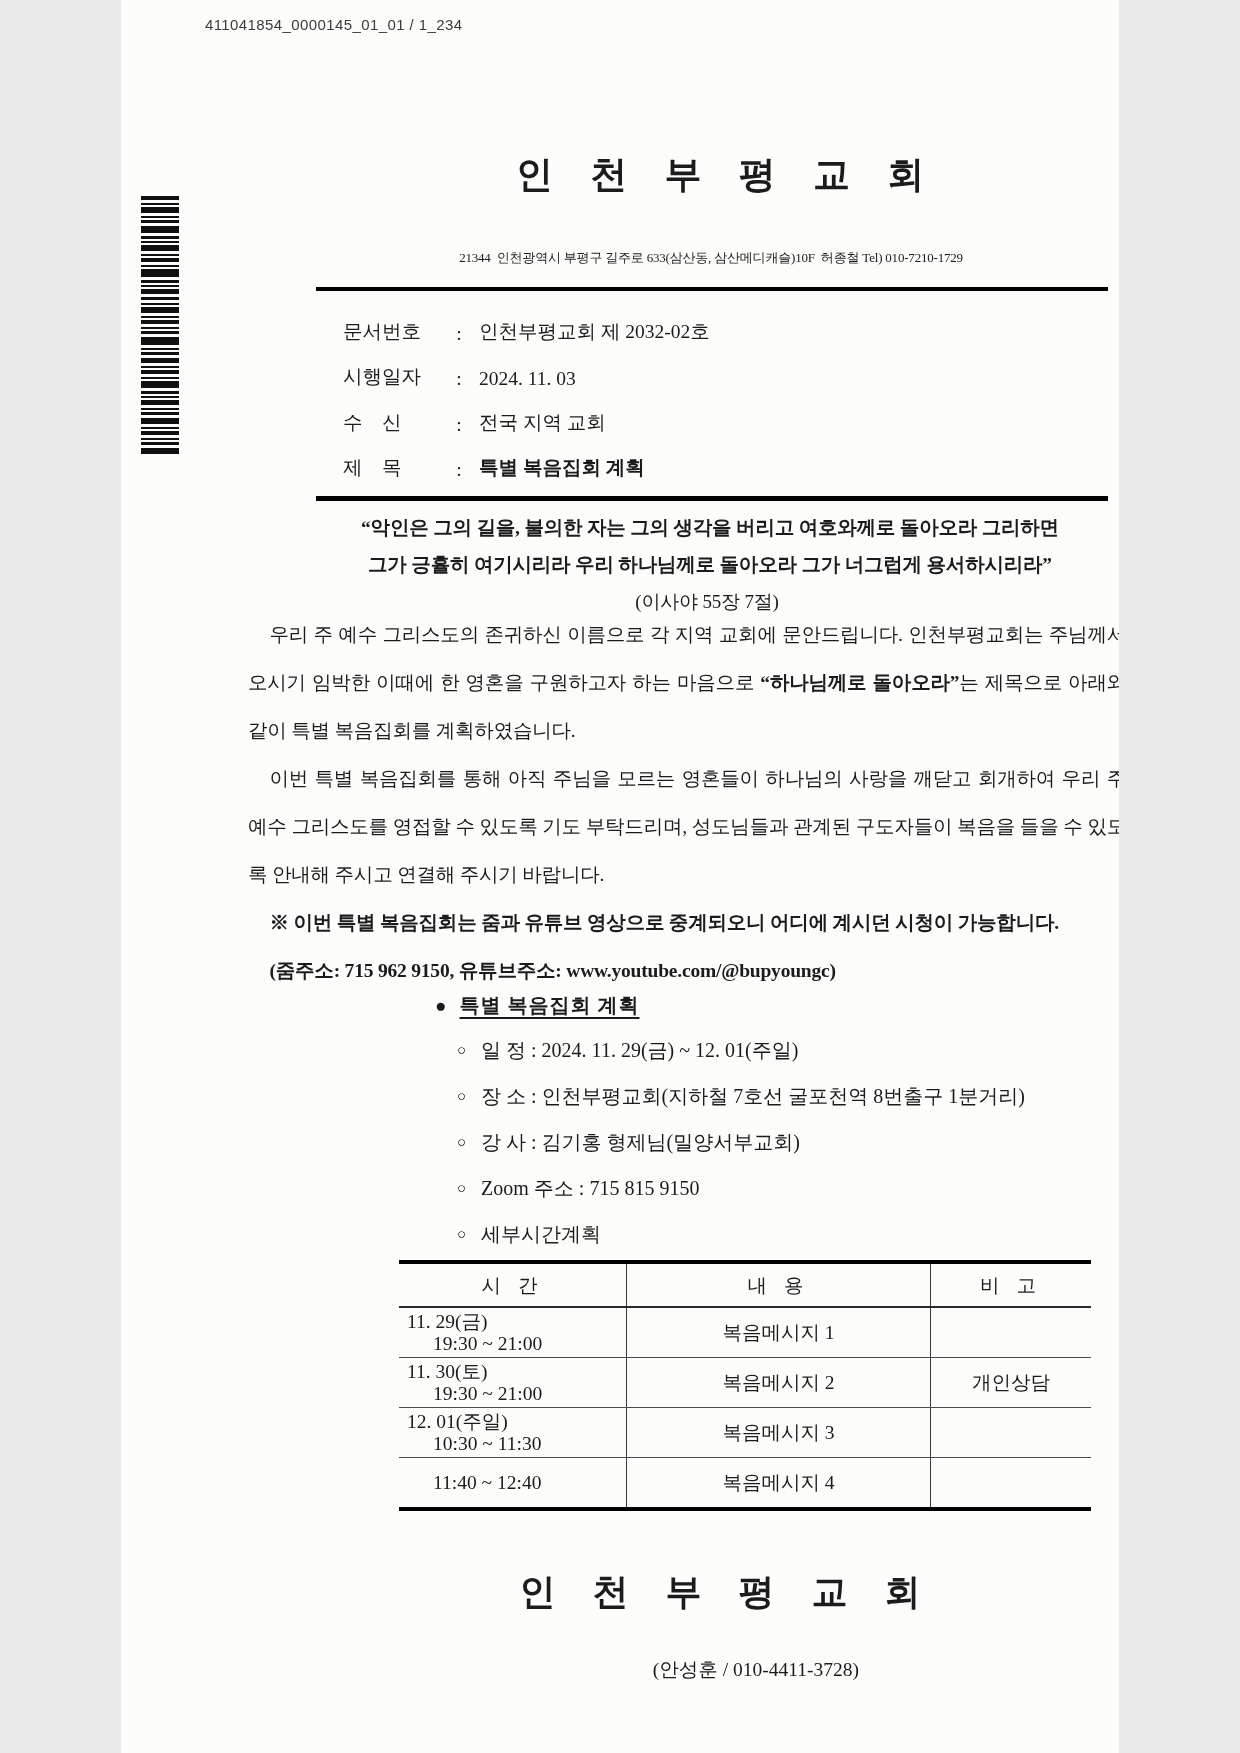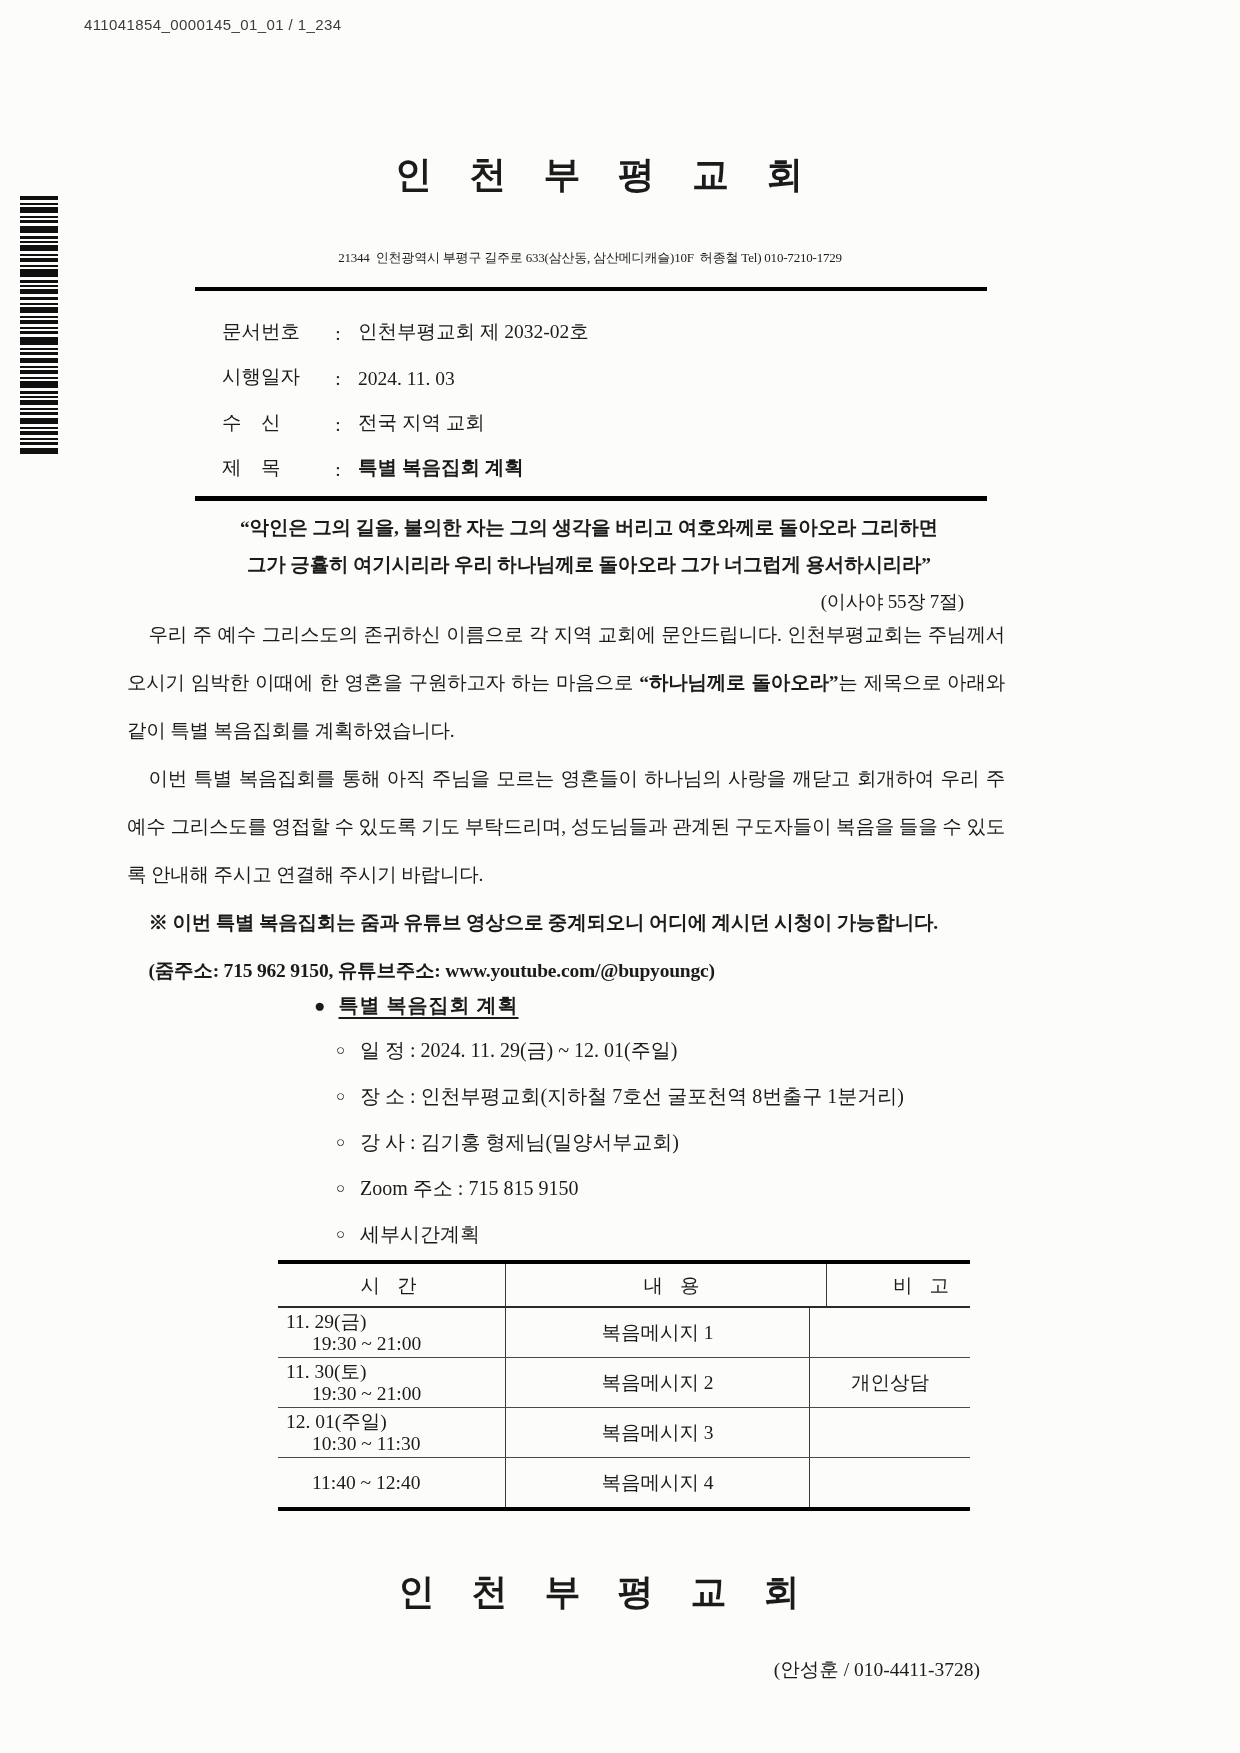--- a/index.html
+++ b/index.html
@@ -1,17 +1,17 @@
 <!DOCTYPE html>
 <html><head>
 <meta charset="utf-8">
 <style>
   html,body { margin:0; padding:0; background:#e9e9e9; }
   .page {
-    position:relative; width:1240px; height:1753px; margin:0 auto;
+    position:relative; width:998px; height:1753px; margin:0 auto;
     background:#fcfcfa; overflow:hidden;
     font-family:"Liberation Serif","DejaVu Serif",serif; color:#1b1b1b;
   }
   .doc-ref {
     position:absolute; left:84px; top:16px;
     font-family:"Liberation Sans","DejaVu Sans",sans-serif;
     font-size:15px; color:#3c3c3c; letter-spacing:.4px;
   }
   .barcode { position:absolute; left:20px; top:196px; width:38px; height:258px; }
   .main-title {
@@ -27,42 +27,42 @@
   .rule2 { left:195px; top:496px; width:792px; height:5px; }
   .docinfo { position:absolute; left:222px; top:299px; font-size:19.5px; }
   .docinfo-row { height:45.5px; display:flex; align-items:flex-end; }
   .docinfo .label { display:inline-block; white-space:pre; width:96px; }
   .docinfo .colon { display:inline-block; width:40px; text-align:center; }
   .bold { font-weight:bold; }
   .scripture {
     position:absolute; left:208px; top:509px; width:762px; text-align:center;
     font-size:19.5px; font-weight:bold; line-height:37px; letter-spacing:-0.2px;
   }
-  .scripture .ref { text-align:right; font-weight:normal; font-size:19px; padding-right:6px; }
+  .scripture .ref { font-weight:normal; font-size:19px; padding-right:6px; }
   .bodytext {
     position:absolute; left:127px; top:611px; width:878px;
     font-size:19.5px; line-height:48px; text-align:justify; letter-spacing:-0.2px;
   }
   .bodytext p { margin:0; text-indent:1.1em; }
   .note-line { font-weight:bold; text-indent:0.8em; }
   .links-line { font-weight:bold; text-indent:1.5em;
     font-family:"Liberation Serif","DejaVu Serif",serif; }
   .plan { position:absolute; left:314px; top:992px; font-size:20px; }
   .plan-heading { display:flex; align-items:center; gap:13px; font-weight:bold; }
   .plan-heading .bullet { font-size:19px; }
   .plan-heading .t { text-decoration:underline; text-underline-offset:5px; letter-spacing:1px; }
   .plan-items { margin-top:8px; padding-left:22px; }
   .plan-item { height:46px; display:flex; align-items:center; gap:15px; }
   .plan-item .o { font-size:15px; color:#111; }
   .schedule {
     position:absolute; left:278px; top:1260px; width:692px;
     border-top:4px solid #000; border-bottom:4px solid #000; font-size:19.5px;
   }
   .t-head, .t-row { display:grid; grid-template-columns:228px 304px 160px; }
-  .t-head { height:42px; border-bottom:2px solid #2a2a2a;gap:17px; }
+  .t-head { height:42px; border-bottom:2px solid #2a2a2a; }
   .t-head > div {
     display:flex; align-items:center; justify-content:center; letter-spacing:6px;
   }
   .t-row { height:49px; border-bottom:1.5px solid #4a4a4a; }
   .t-row:last-child { border-bottom:none; }
   .t-head > div:nth-child(-n+2), .t-row > div:nth-child(-n+2) { border-right:1.5px solid #3a3a3a; }
   .c-time { display:flex; flex-direction:column; justify-content:center; padding:2px 0 2px 8px; line-height:22px; }
   .c-time .date { font-weight:normal; }
   .c-time .date:empty { display:none; }
   .c-time .time { padding-left:26px; }

